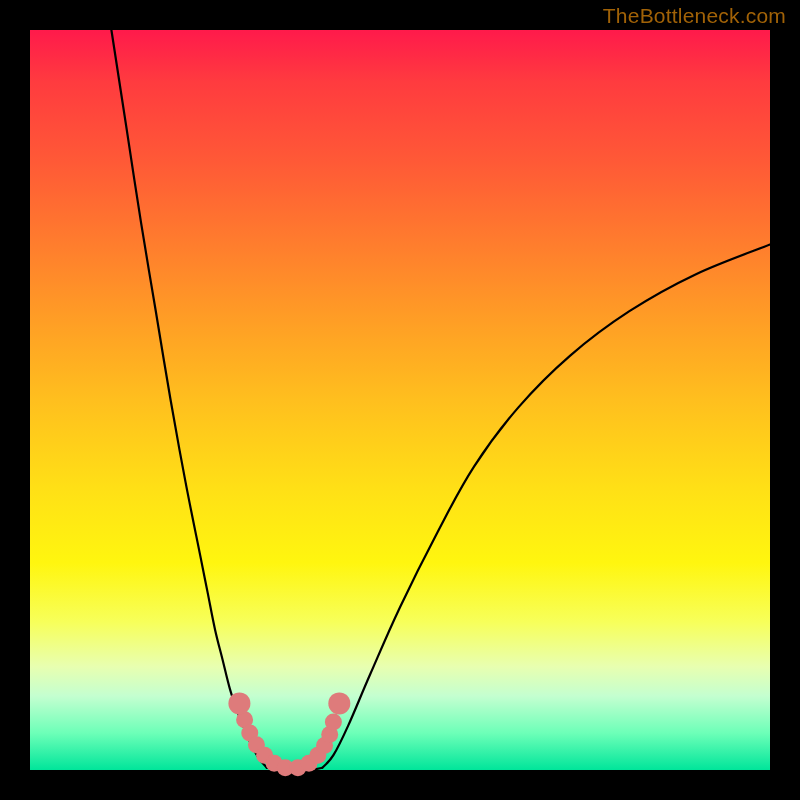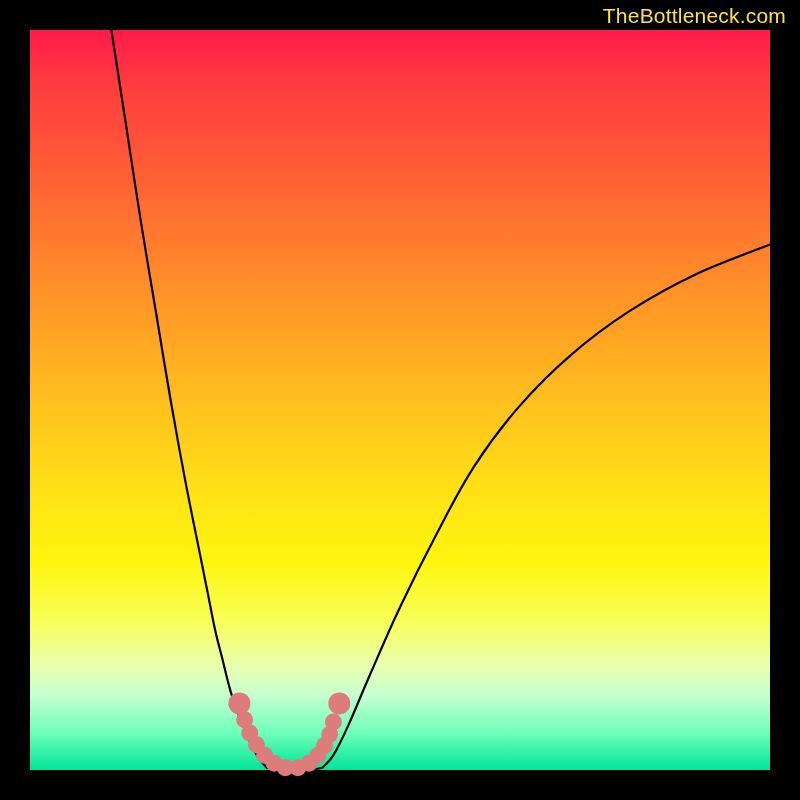--- a/index.html
+++ b/index.html
@@ -37,21 +37,21 @@
       #e8ffb0 86%,
       #c4ffd0 90%,
       #6dffb8 95%,
       #00e59a 100%
     );
   }
   .watermark {
     position: absolute;
     top: 4px;
     right: 14px;
-    color: #fde047;
+    color: #a16207;
     font-size: 21px;
     font-weight: 500;
     letter-spacing: 0.2px;
     user-select: none;
   }
   svg.curves {
     position: absolute;
     top: 0; left: 0;
     width: 740px;
     height: 740px;

